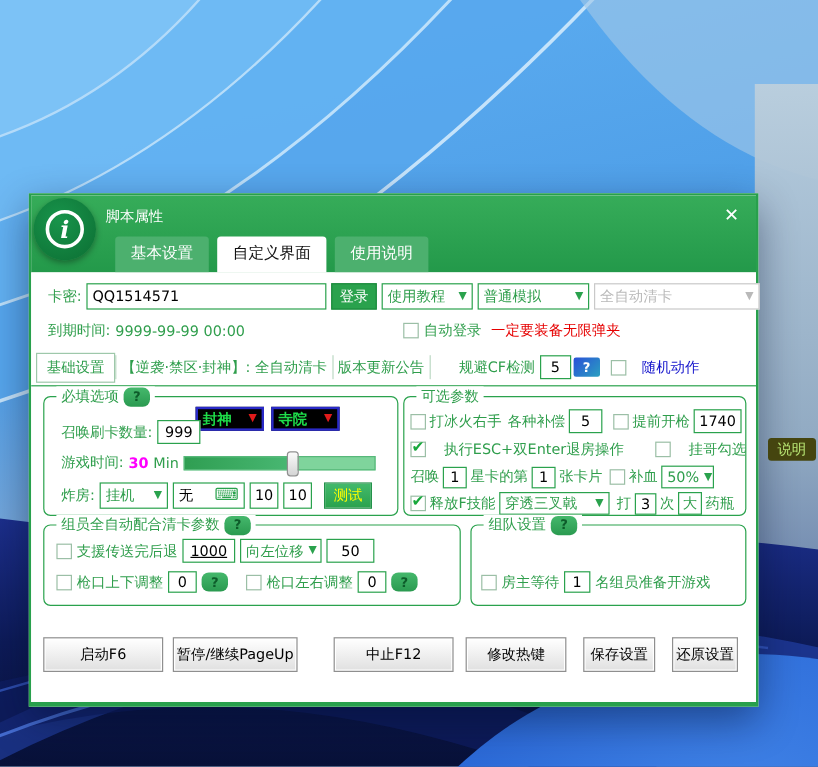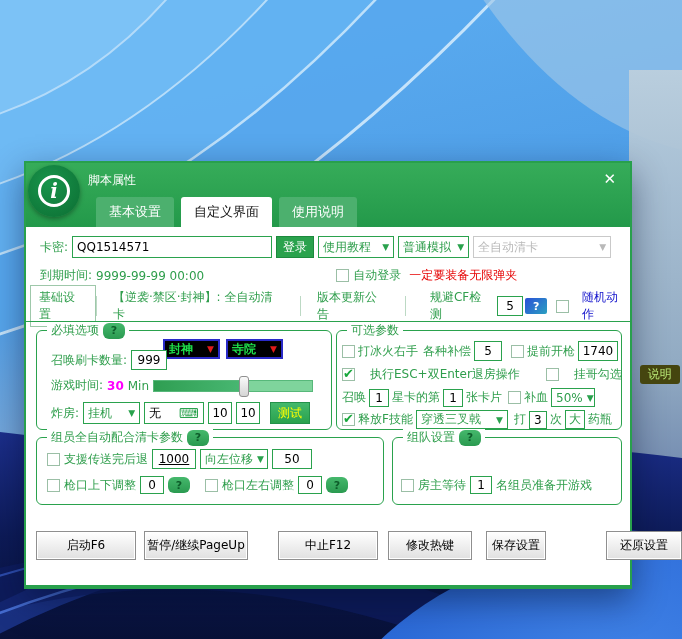--- a/index.html
+++ b/index.html
@@ -50,21 +50,21 @@
         flex:0 0 auto; cursor:pointer; display:inline-block; }
   .cb.on::after { content:"\2714"; position:absolute; left:0; top:-3px; color:#17a83b;
         font-size:13px; font-weight:bold; }
 
   .qbtn { min-width:22px; height:16px; border-radius:6px; background:linear-gradient(#45b86c,#2a9a50);
           color:#0d5c2a; font-weight:bold; font-size:11px; display:inline-flex; align-items:center;
           justify-content:center; cursor:pointer; }
   .qbtn.blue { border-radius:2px; width:17px; background:linear-gradient(135deg,#2a50d8,#2aa0c0); color:#fff; }
 
   .modebar { position:absolute; left:0; top:66px; right:0; height:26px; display:flex; align-items:center; }
-  .mtab { color:#2f9e4c; padding:0 16px; }
+  .mtab { color:#2f9e4c; padding:0 4px; }
   .mtab.sel { border:1px solid #9ec8aa; background:#fff; padding:3px 8px; margin-left:4px; }
   .vsep { width:1px; height:20px; background:#bcd9c4; }
   .hline { position:absolute; left:0; right:0; top:94px; height:1px; background:#2aa24d; }
 
   .grp { position:absolute; border:1px solid #2aa24d; border-radius:6px; }
   .legend { position:absolute; top:-9px; left:10px; background:#fff; padding:0 4px; color:#2f9e4c;
             display:flex; align-items:center; gap:4px; font-size:12px; }
 
   .slider { position:relative; width:160px; height:12px; background:#7fd49c; border:1px solid #57b87a; }
   .slider .fill { width:57%; height:100%; background:linear-gradient(90deg,#2f9e52,#49b873); }
@@ -149,21 +149,21 @@
   <div class="content">
 
     <div class="row" style="left:14px; top:9px;">
       <span class="g">卡密:</span>
       <input class="inp" style="width: 200px; height: 22px; text-align: left; padding-left: 4px;" value="QQ1514571">
       <span class="btn-login">登录</span>
       <span class="dd" style="width:76px;">
         <span>使用教程</span>
         <span class="arr">▼</span>
       </span>
-      <span class="dd" style="width:71px;">
+      <span class="dd" style="width:93px;">
         <span>普通模拟</span>
         <span class="arr">▼</span>
       </span>
       <span class="dd disabled" style="width:138px;">
         <span>全自动清卡</span>
         <span class="arr">▼</span>
       </span>
     </div>
 
     <div class="row" style="left:14px; top:40px;text-align:center;">
@@ -319,16 +319,16 @@
         <input class="inp" style="width: 22px; height: 18px;" value="1">
         <span class="g">名组员准备开游戏</span>
       </div>
     </div>
 
     <div class="fbtn" style="left:10px; width:100px;">启动F6</div>
     <div class="fbtn" style="left:118px; width:104px;">暂停/继续PageUp</div>
     <div class="fbtn" style="left:252px; width:100px;">中止F12</div>
     <div class="fbtn" style="left:362px; width:84px;">修改热键</div>
     <div class="fbtn" style="left:460px; width:60px;">保存设置</div>
-    <div class="fbtn" style="left:534px; width:76px;margin-left:46px;">还原设置</div>
+    <div class="fbtn" style="left:534px; width:55px;">还原设置</div>
 
   </div>
 </div>
 
 </body></html>

